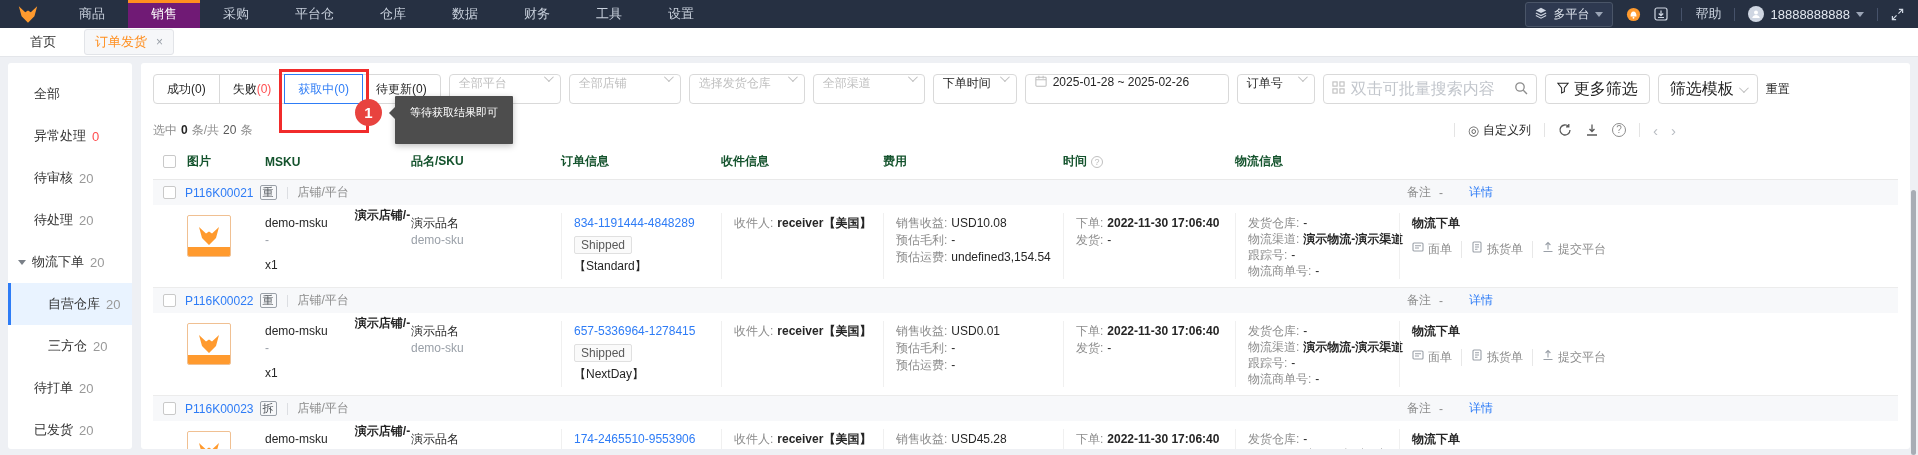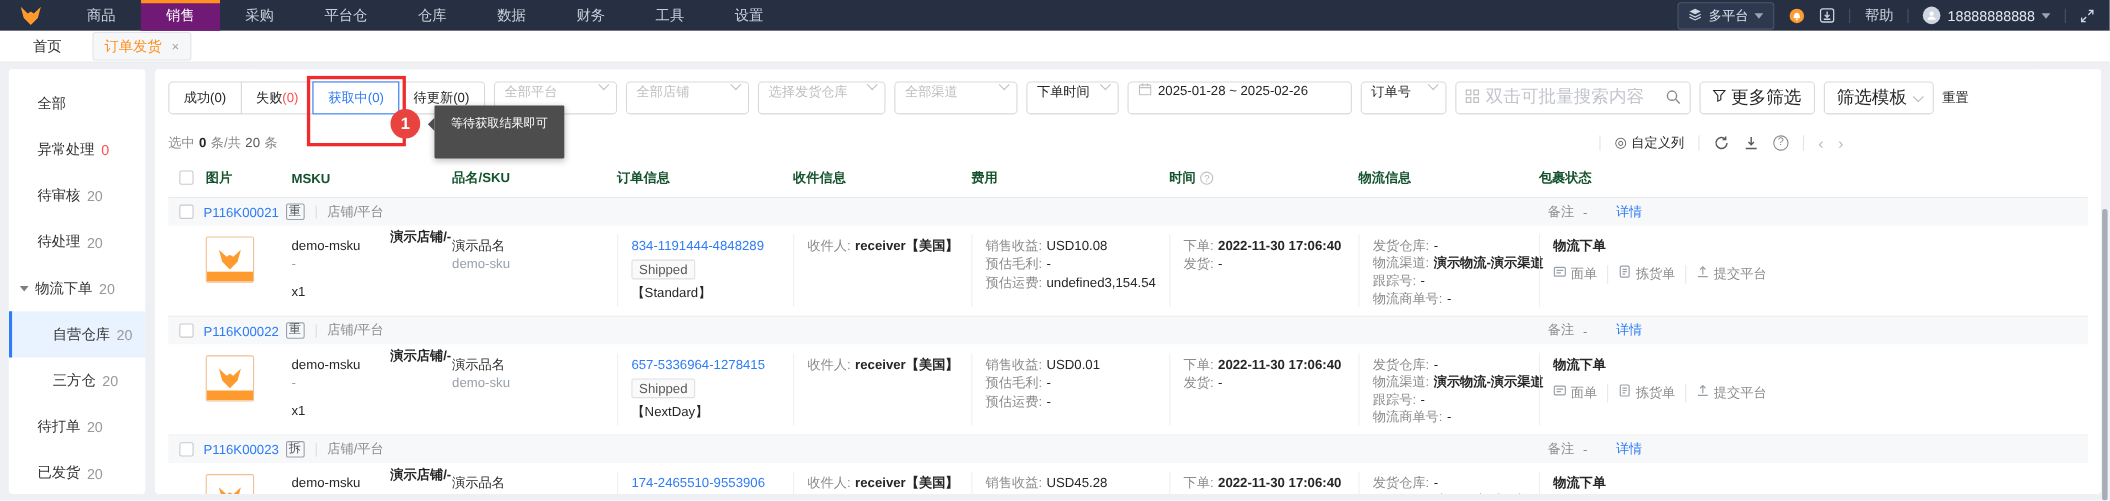--- a/index.html
+++ b/index.html
@@ -361,21 +361,20 @@
         <div class="th">MSKU</div>
         <div class="th">品名/SKU</div>
         <div class="th">订单信息</div>
         <div class="th">收件信息</div>
         <div class="th">费用</div>
         <div class="th">
             <span>时间</span>
             <span class="th-help"></span>
           </div>
         <div class="th">物流信息</div>
-        <div class="th">包裹状态</div>
         <div class="th"></div>
       </div>
 
       <div id="rows-host">
   <div class="order">
     <div class="order-strip">
       <span class="cb"></span>
       <a class="order-no">P116K00021</a>
       <span class="badge">重</span>
       <span class="vsep"></span>

